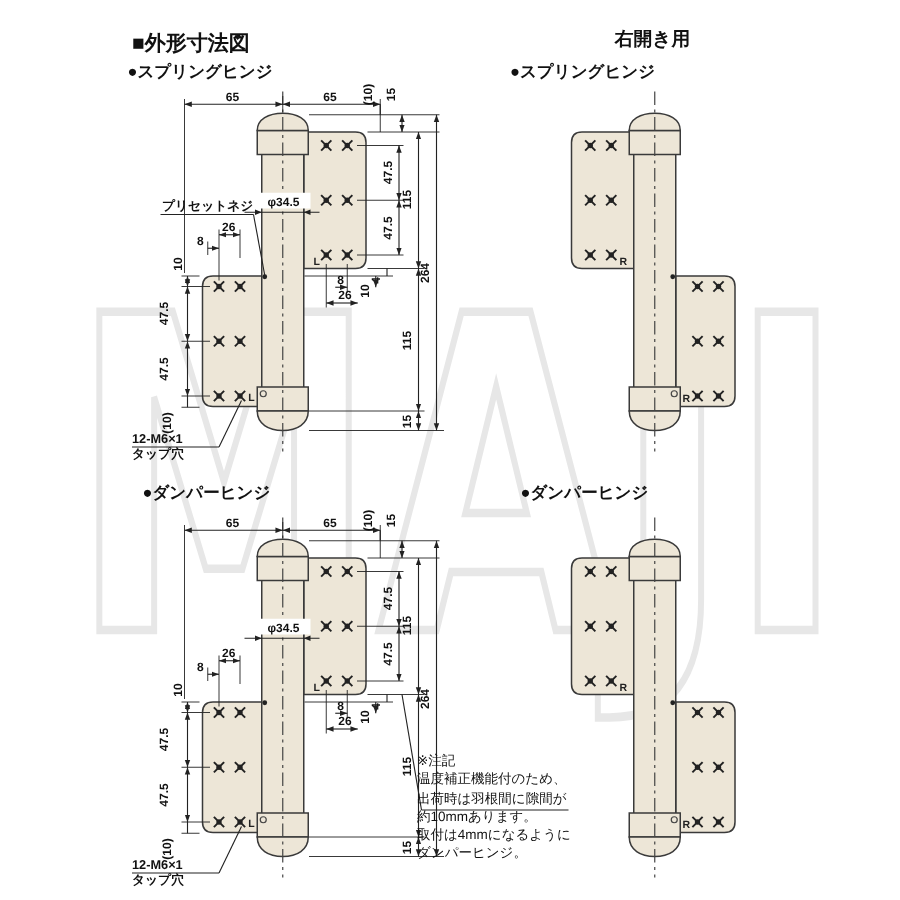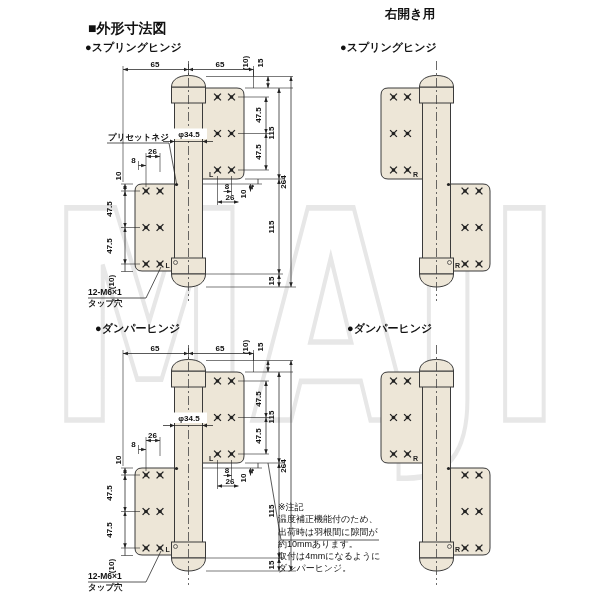--- a/index.html
+++ b/index.html
@@ -1,21 +1,21 @@
 <!DOCTYPE html>
 <html><head>
 <meta charset="utf-8">
 <style>
   html,body{margin:0;padding:0;background:#fff;}
   #stage{position:relative;width:600px;height:600px;background:#fff;overflow:hidden;
          font-family:"Liberation Sans","DejaVu Sans",sans-serif;color:#111;}
   .hd{position:absolute;font-weight:bold;white-space:nowrap;}
   #title{left:40px;top:20px;font-size:14px;margin-left:48px;}
   #colL{left:139px;top:18px;width:100px;text-align:center;font-size:12.5px;}
-  #colR{left:385px;top:6px;width:100px;text-align:left;font-size:12.5px;}
+  #colR{left:385px;top:18px;width:100px;text-align:center;font-size:12.5px;}
   .sec{font-size:11px;font-family:Liberation Serif, serif;}
   #secSL{left:85px;top:40px;} #secSR{left:340px;top:40px;}
   #secDL{left:95px;top:321px;} #secDR{left:347px;top:321px;}
   #note{position:absolute;left:278px;top:467px;width:110px;font-size:9px;line-height:12.3px;white-space:nowrap;margin-top:34px;}
   svg{position:absolute;left:0;top:0;}
   .ol{fill:#EDE6D7;stroke:#3a3a3a;stroke-width:1;}
   .dim{stroke:#222;stroke-width:.75;fill:none;}
   .ext{stroke:#222;stroke-width:.6;fill:none;}
   .cl{stroke:#444;stroke-width:.8;fill:none;stroke-dasharray:9 3 2 3;}
   .dt{font:600 8px "Liberation Sans","DejaVu Sans",sans-serif;fill:#111;}

